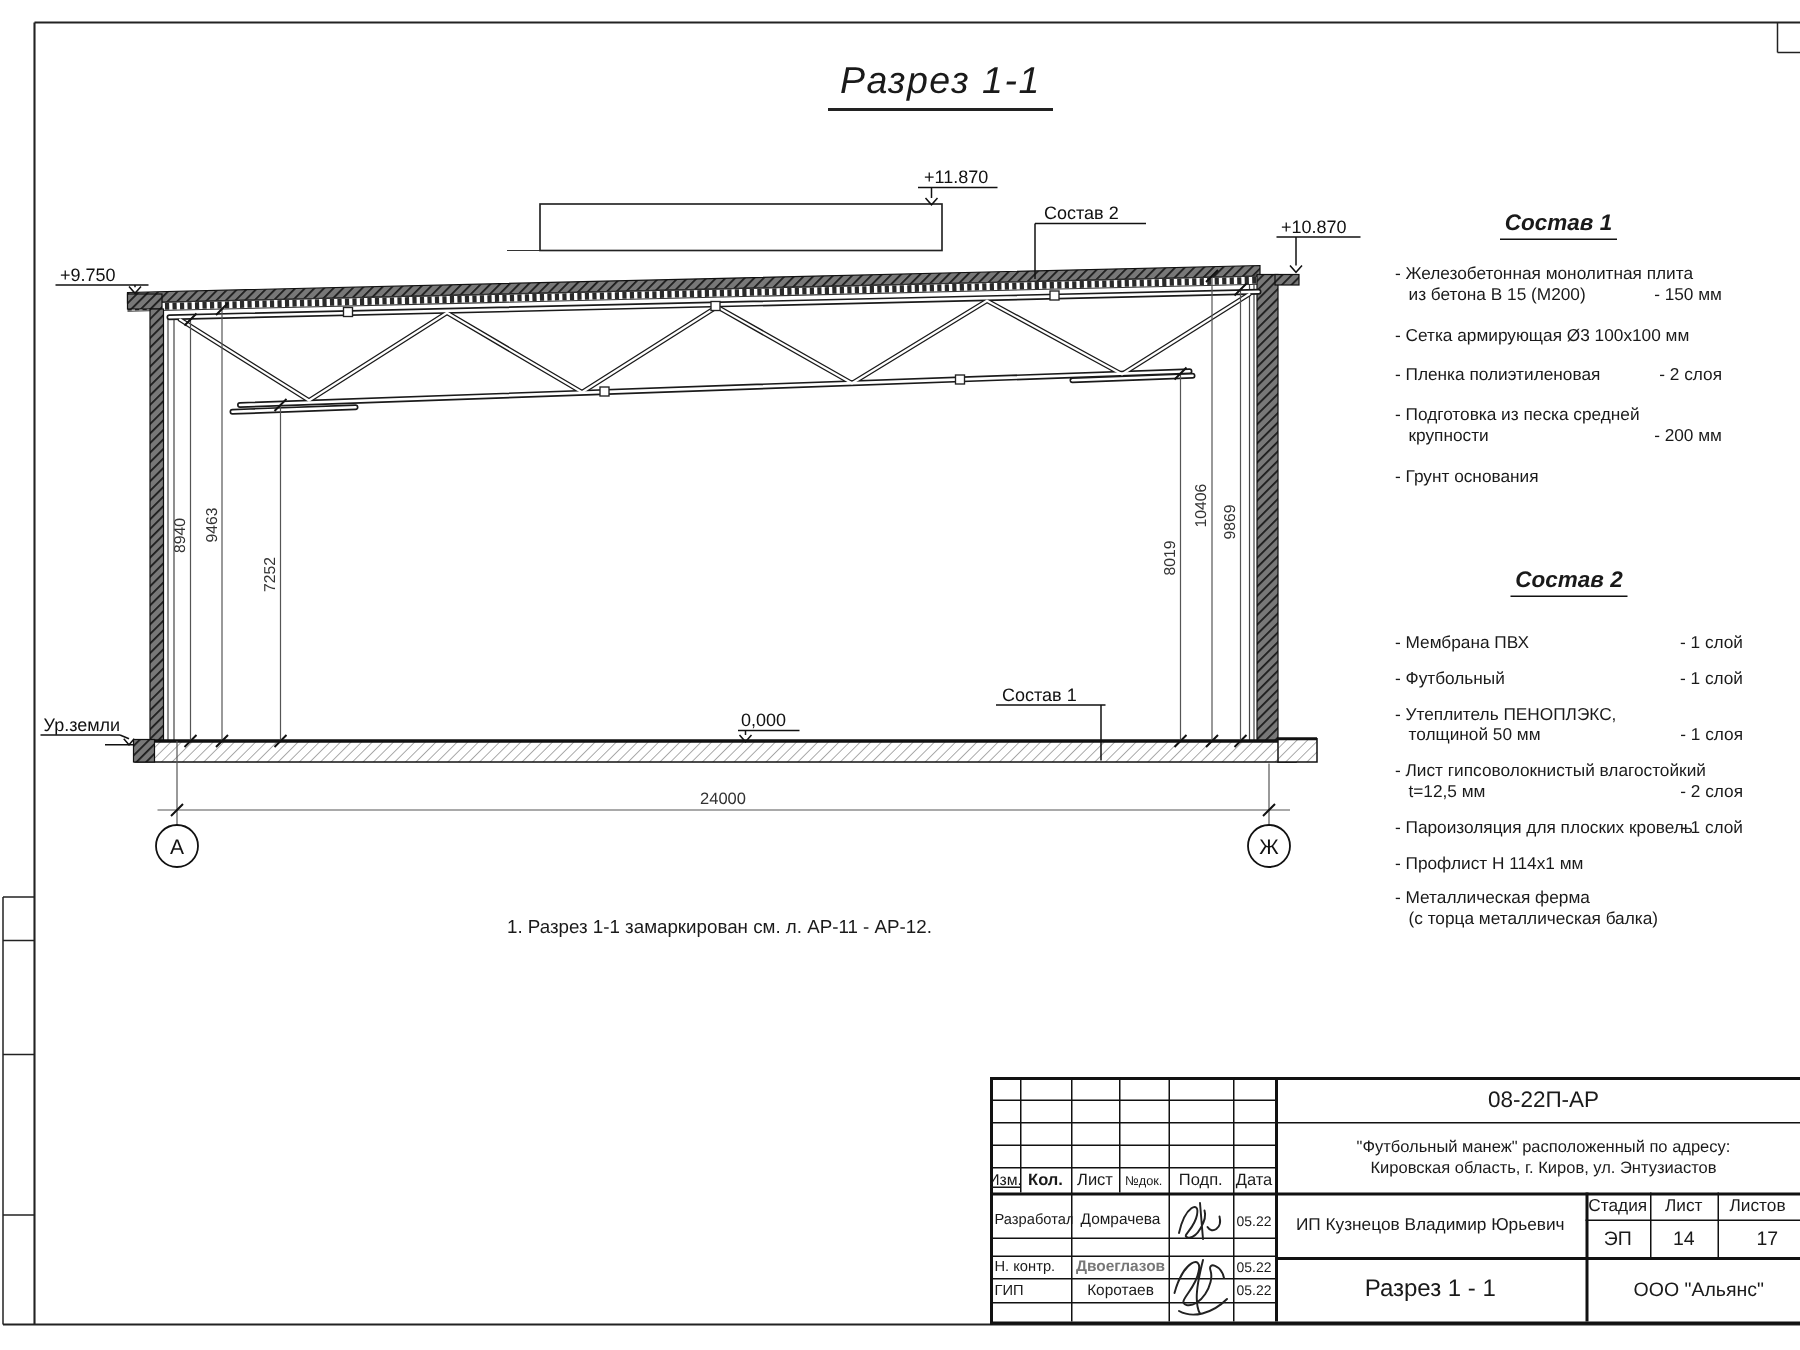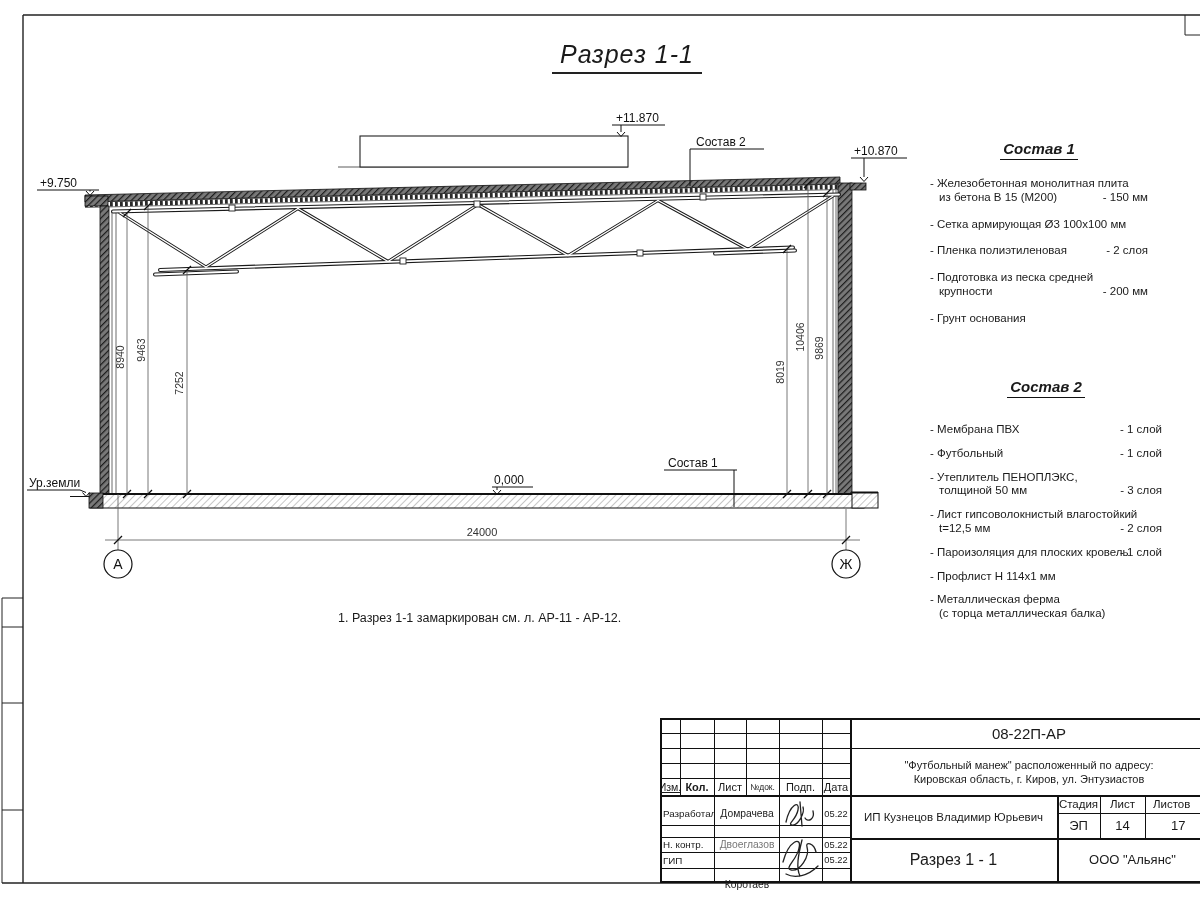--- a/index.html
+++ b/index.html
@@ -24,21 +24,21 @@
   .item{position:relative;font-size:11.5px;line-height:13.8px;}
   #sostav1 .item{margin-bottom:13px;}
   #sostav2 .item{margin-bottom:10px;}
   .item .l2{padding-left:9px;}
   .item .qty{position:absolute;right:0;bottom:0;}
   
   #tb{left:660px;top:718px;width:548px;height:165px;z-index:2;}
   #tb .hl,#tb .vl{position:absolute;background:#111;}
   #tb .cell{position:absolute;display:flex;align-items:center;justify-content:center;
             text-align:center;overflow:hidden;white-space:nowrap;}
-  .gray{color:#777;}
+  .gray{color:#777;font-weight:bold;}
 </style>
 </head>
 <body>
 
 <svg id="draw" width="1200" height="900" viewBox="0 0 1200 900">
   <defs>
     <pattern id="hatchDense" width="4.5" height="4.5" patternUnits="userSpaceOnUse" patternTransform="rotate(45)">
       <rect width="4.5" height="4.5" fill="#787878"></rect>
       <line x1="0" y1="0" x2="0" y2="4.5" stroke="#1c1c1c" stroke-width="2.4"></line>
     </pattern>
@@ -238,21 +238,21 @@
     <div class="l1">- Мембрана ПВХ</div>
     <span class="qty">- 1 слой</span>
   </div>
   <div class="item">
     <div class="l1">- Футбольный</div>
     <span class="qty">- 1 слой</span>
   </div>
   <div class="item">
     <div class="l1">- Утеплитель ПЕНОПЛЭКС,</div>
     <div class="l2">толщиной 50 мм</div>
-    <span class="qty">- 3 слоя</span>
+    <span class="qty">- 1 слоя</span>
   </div>
   <div class="item">
     <div class="l1">- Лист гипсоволокнистый влагостойкий</div>
     <div class="l2">t=12,5 мм</div>
     <span class="qty">- 2 слоя</span>
   </div>
   <div class="item">
     <div class="l1">- Пароизоляция для плоских кровель</div>
     <span class="qty">- 1 слой</span>
   </div>
@@ -301,21 +301,21 @@
   <div class="cell" style="left:119px;top:60px;width:43px;height:17px;font-size:11px;">Подп.</div>
   <div class="cell" style="left:162px;top:60px;width:28px;height:17px;font-size:11px;">Дата</div>
 
   <div class="cell" style="left:1px;top:84px;width:52px;height:23px;font-size:9.8px;justify-content:flex-start;padding-left:2px;">Разработал</div>
   <div class="cell" style="left:55px;top:84px;width:64px;height:23px;font-size:10.3px;">Домрачева</div>
   <div class="cell" style="left:162px;top:84px;width:28px;height:23px;font-size:9.3px;">05.22</div>
   <div class="cell" style="left:1px;top:119px;width:52px;height:15px;font-size:9.8px;justify-content:flex-start;padding-left:2px;">Н. контр.</div>
   <div class="cell gray" style="left:55px;top:119px;width:64px;height:15px;font-size:10.3px;">Двоеглазов</div>
   <div class="cell" style="left:162px;top:119px;width:28px;height:15px;font-size:9.3px;">05.22</div>
   <div class="cell" style="left:1px;top:134px;width:52px;height:16px;font-size:9.8px;justify-content:flex-start;padding-left:2px;">ГИП</div>
-  <div class="cell" style="left:55px;top:134px;width:64px;height:16px;font-size:10.3px;margin-top:24px;">Коротаев</div>
+  <div class="cell" style="left:55px;top:134px;width:64px;height:16px;font-size:10.3px;">Коротаев</div>
   <div class="cell" style="left:162px;top:134px;width:28px;height:16px;font-size:9.3px;">05.22</div>
 
   <svg class="abs" style="left:118px;top:78px;" width="46" height="85">
     <g fill="none" stroke="#222" stroke-width="1.3" stroke-linecap="round">
       <path d="M8,26 C12,8 22,4 20,14 C18,24 9,28 14,29 C20,30 27,17 25,11 M27,22 C30,27 37,23 35,15 M22,6 L24,30"></path>
       <path d="M5,66 C11,44 24,40 21,52 C19,64 6,72 13,74 C22,76 32,60 29,51 C27,45 36,47 38,56 M8,78 C17,83 30,80 40,70 M24,44 C20,60 18,72 22,80"></path>
     </g>
   </svg>
 
   <div class="cell" style="left:190px;top:0;width:358px;height:30px;font-size:15px;">08-22П-АР</div>

